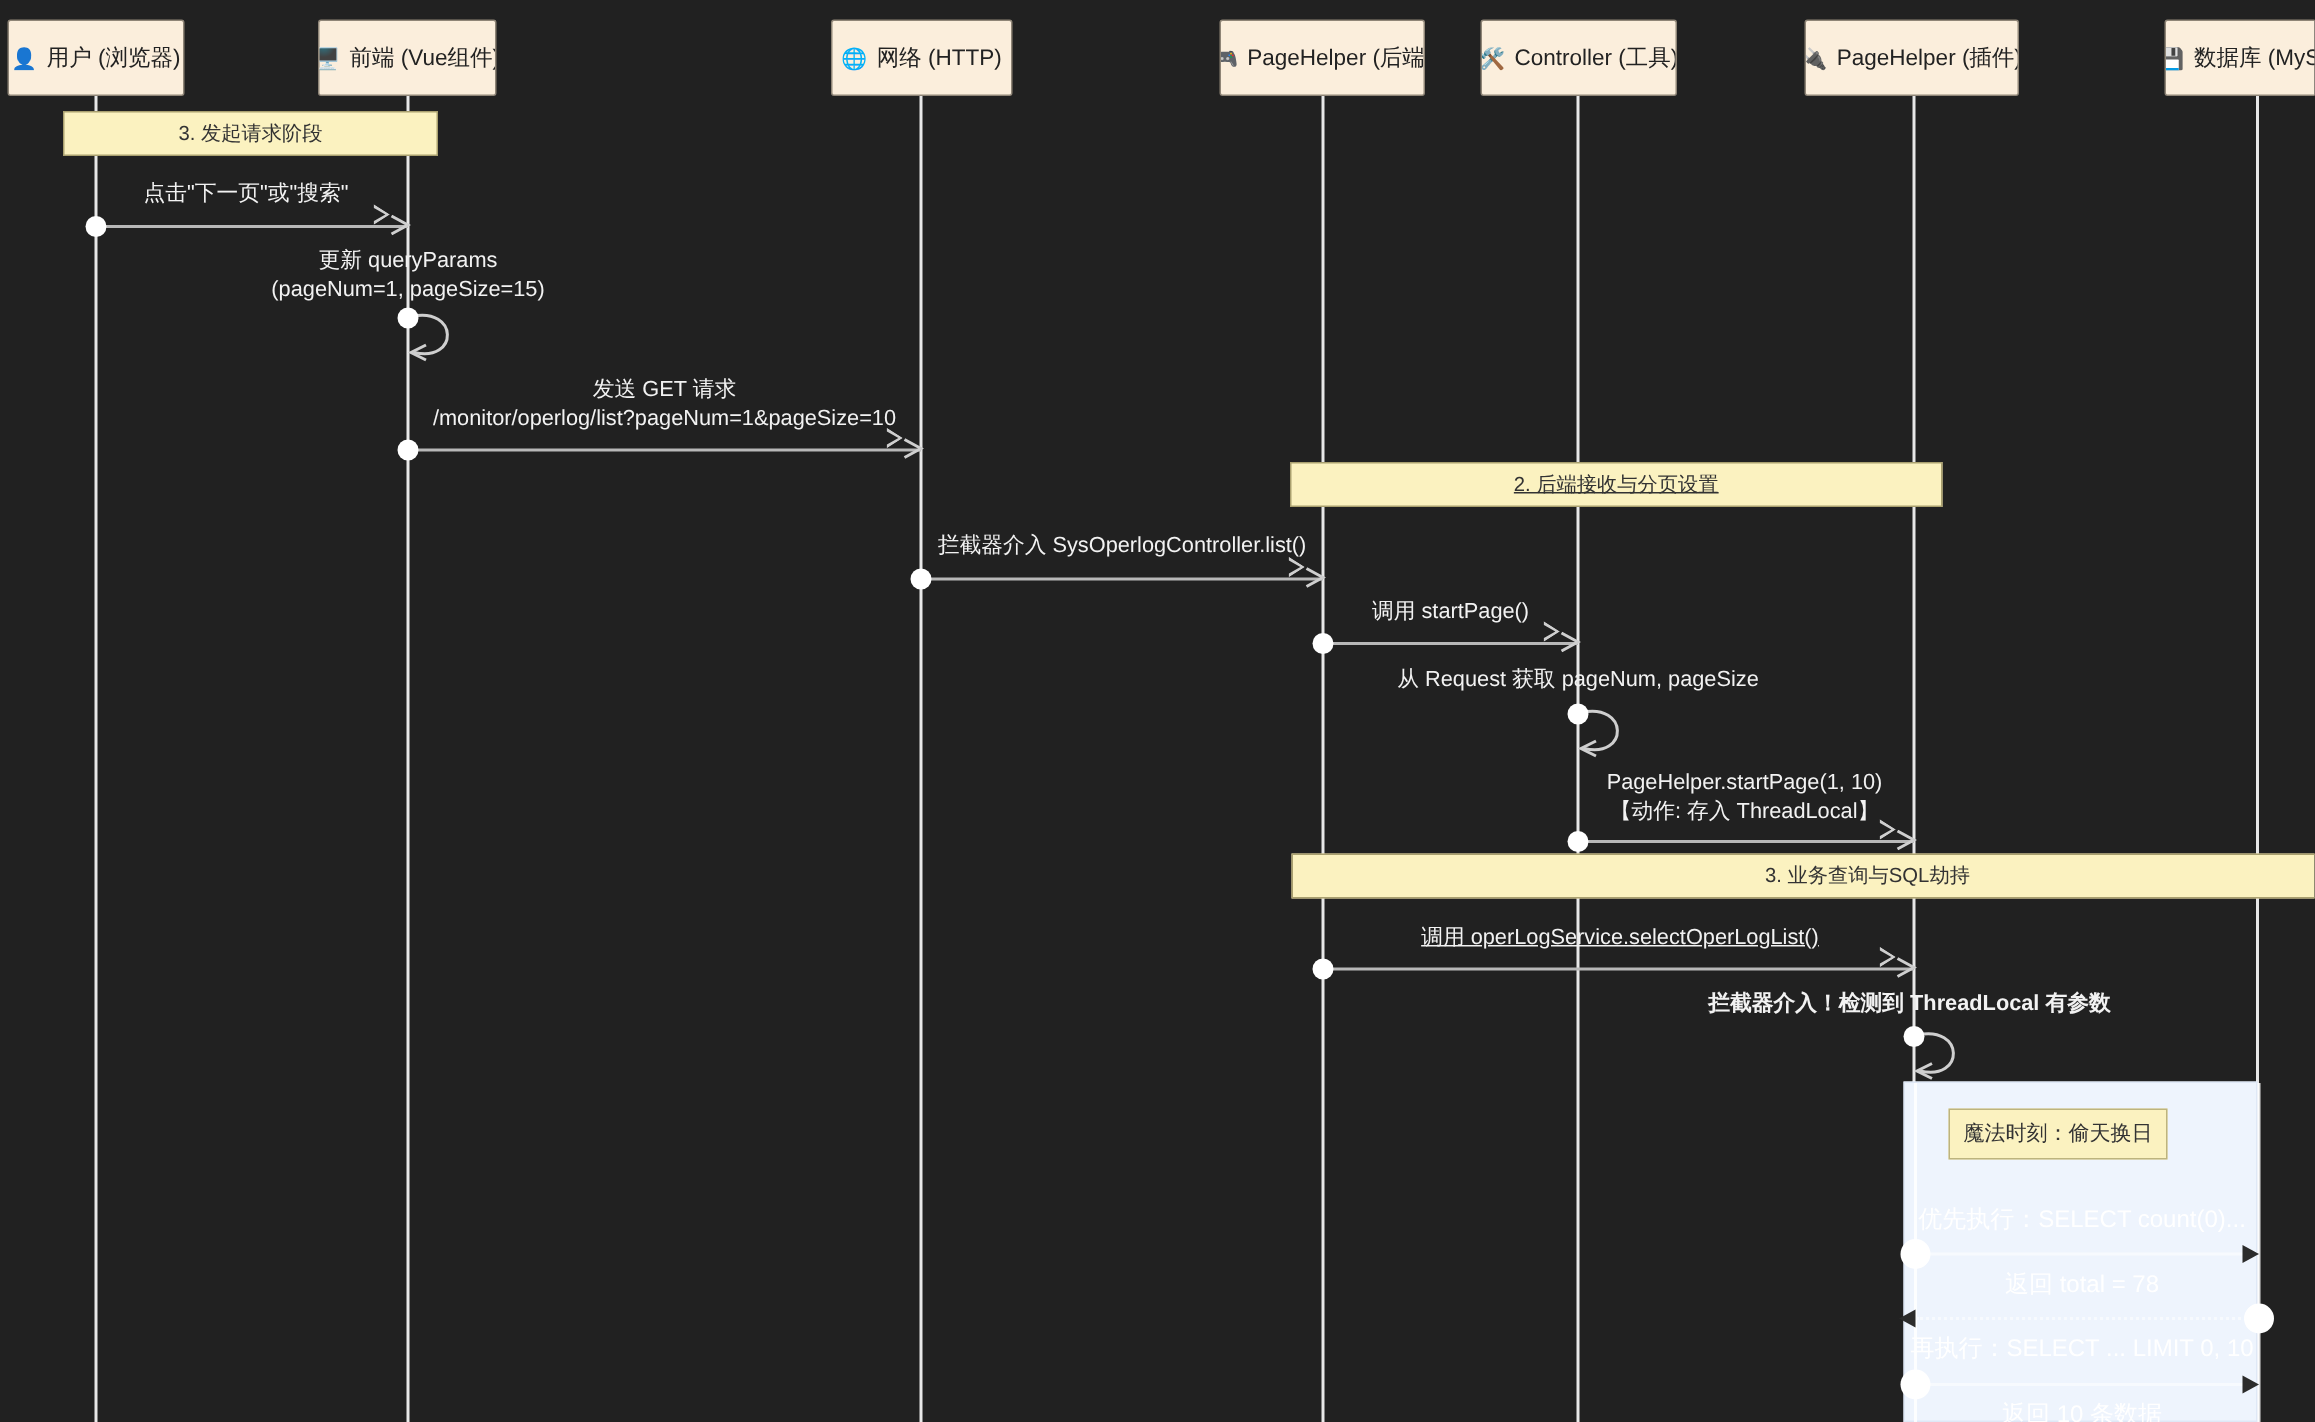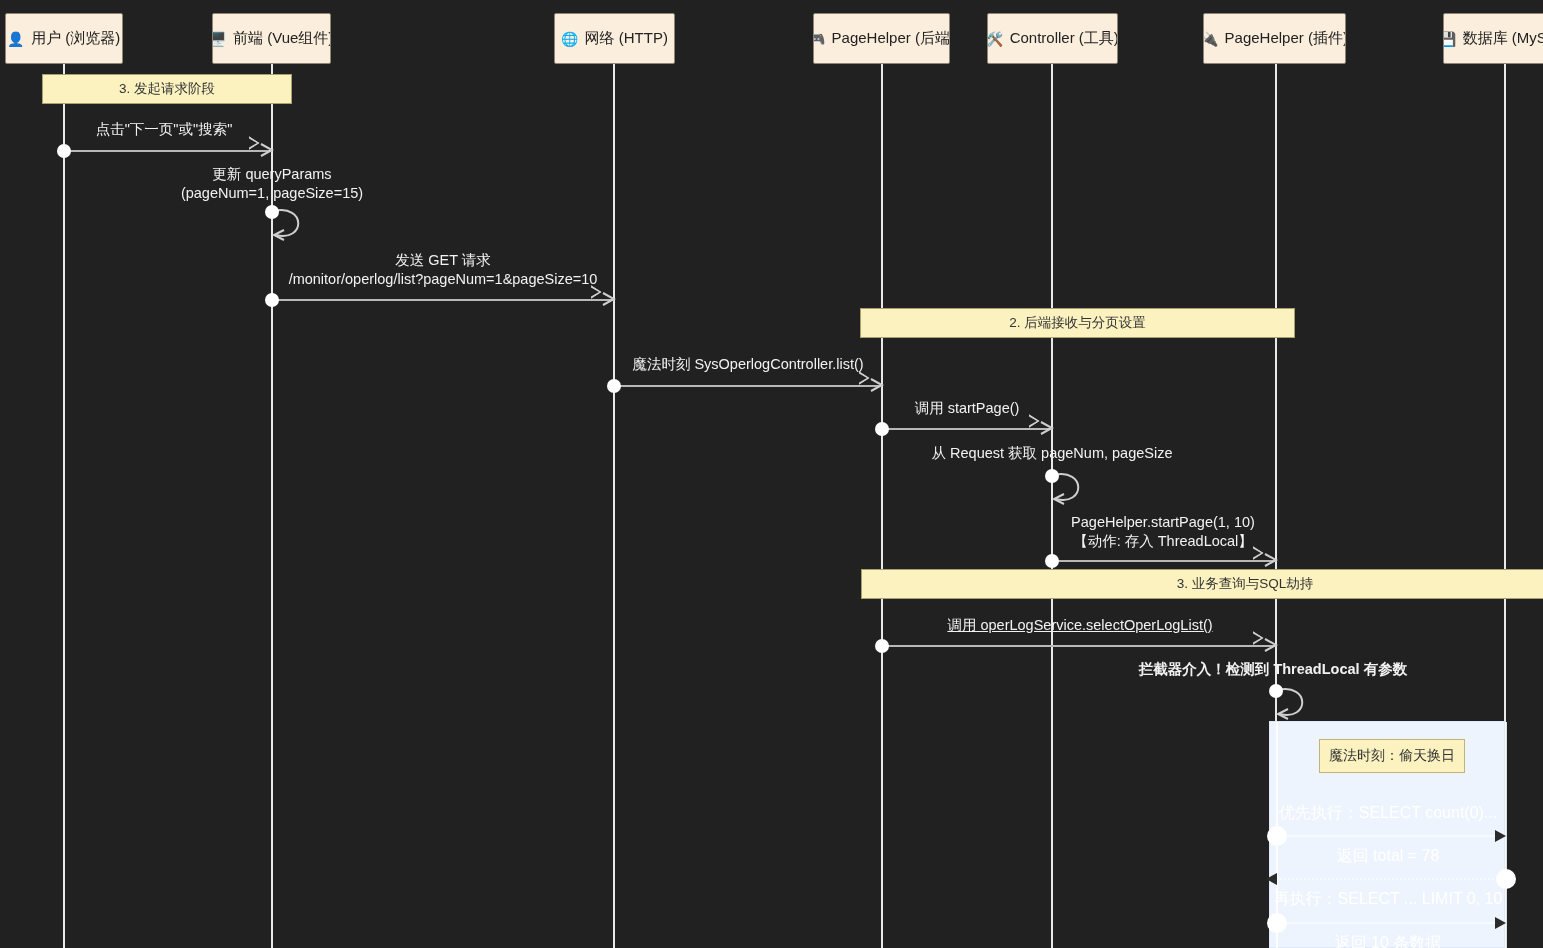--- a/index.html
+++ b/index.html
@@ -126,21 +126,20 @@
     box-sizing:border-box;
   }
   .overlay .ov-note{
     position:absolute;
     background:#fbf2c0;
     border:1px solid #bdb47e;
     color:#333;
     font-size:14px;
     display:flex;align-items:center;justify-content:center;
     white-space:nowrap;
-    margin-left:20px;
   }
   .overlay .ov-label{
     position:absolute;
     color:#ffffff;
     font-size:16px;
     white-space:nowrap;
     transform:translateX(-50%);
     text-align:center;
   }
   .overlay .ov-line{
@@ -206,21 +205,21 @@
       </div>
       <div class="participant" style="left: 1443px; width: 125px;">
         <span class="p-icon">💾</span>
         <span>数据库 (MySQL)</span>
       </div>
     </div>
   <div id="sections">
       <div class="section-bar" style="left: 42px; top: 74px; width: 250px;">
         <span>3. 发起请求阶段</span>
       </div>
-      <div class="section-bar" style="left: 860px; top: 308px; width: 435px;">
+      <div class="section-bar" style="left: 860px; top: 308px; width: 435px; text-decoration: underline;">
         <span>2. 后端接收与分页设置</span>
       </div>
       <div class="section-bar" style="left: 861px; top: 569px; width: 768px;">
         <span>3. 业务查询与SQL劫持</span>
       </div>
     </div>
   <div id="messages">
       <div class="msg" style="left: 0px; top: 150px;">
         <div class="msg-line" style="left: 64px; width: 208px;"></div>
         <div class="arrow-open right" style="left: 260px; border: none;">
@@ -254,21 +253,21 @@
 /monitor/operlog/list?pageNum=1&amp;pageSize=10</div>
       </div>
       <div class="msg" style="left: 0px; top: 385px;">
         <div class="msg-line" style="left: 614px; width: 268px;"></div>
         <div class="arrow-open right" style="left: 870px; border: none;">
           <svg width="14" height="14" viewBox="0 0 14 14" style="position:absolute;left:0;top:0;">
             <path d="M1 1 L 12 7 L 1 13" fill="none" stroke="#cfcfcf" stroke-width="2"></path>
           </svg>
         </div>
         <div class="msg-dot" style="left: 607px;"></div>
-        <div class="msg-label" style="left: 748px; top: -30px;">魔法时刻 SysOperlogController.list()</div>
+        <div class="msg-label" style="left: 748px; top: -30px;">拦截器介入 SysOperlogController.list()</div>
       </div>
       <div class="msg" style="left: 0px; top: 428px;">
         <div class="msg-line" style="left: 882px; width: 170px;"></div>
         <div class="arrow-open right" style="left: 1040px; border: none;">
           <svg width="14" height="14" viewBox="0 0 14 14" style="position:absolute;left:0;top:0;">
             <path d="M1 1 L 12 7 L 1 13" fill="none" stroke="#cfcfcf" stroke-width="2"></path>
           </svg>
         </div>
         <div class="msg-dot" style="left: 875px;"></div>
         <div class="msg-label" style="left: 967px; top: -29px;">调用 startPage()</div>

